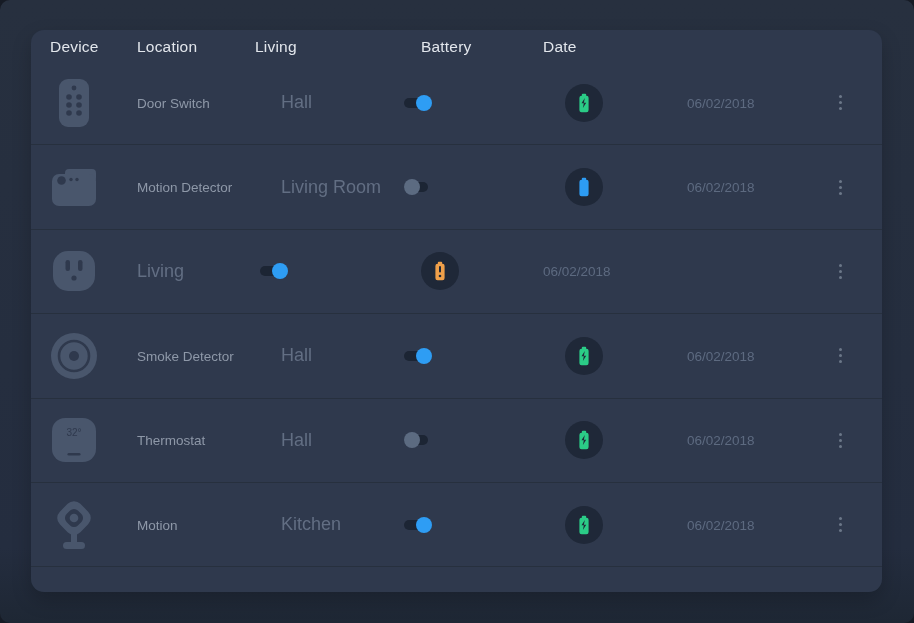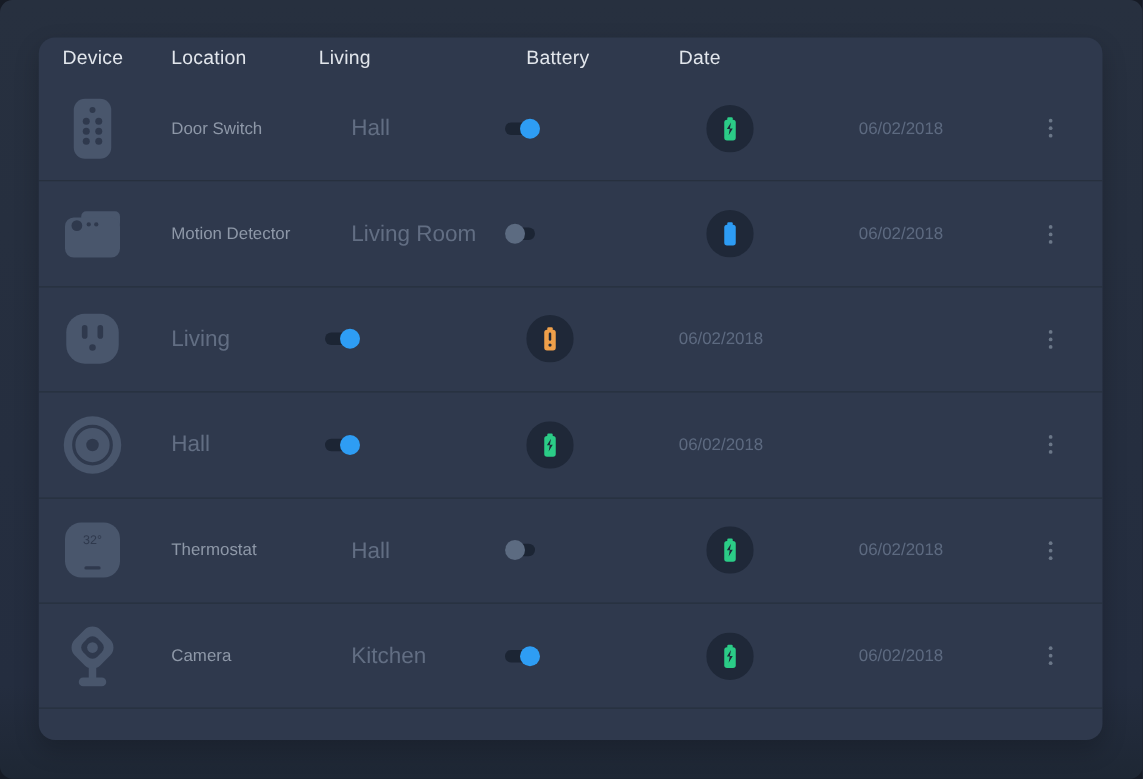--- a/index.html
+++ b/index.html
@@ -192,20 +192,23 @@
         <div class="trow">
     <div class="col-device">
       <span class="devicon">
               <svg width="48" height="48" viewBox="0 0 48 48">
      <circle cx="24" cy="24" r="23" fill="#49566c"></circle>
      <circle cx="24" cy="24" r="15" fill="none" stroke="#2f394d" stroke-width="2.6"></circle>
      <circle cx="24" cy="24" r="5" fill="#2f394d"></circle>
    </svg>
             </span>
     </div>
+    <div class="col-name">
+      <span class="name-text">Smoke Detector</span>
+    </div>
     <div class="col-location">
       <span class="loc-text">Hall</span>
     </div>
     <div class="col-status">
       <span class="toggle on">
         <span class="track"></span>
         <span class="knob"></span>
       </span>
     </div>
     <div class="col-battery">
@@ -276,21 +279,21 @@
        <rect x="9.5" y="5.5" width="29" height="29" rx="9" fill="#49566c"></rect>
        <rect x="16" y="12" width="16" height="16" rx="5.5" fill="#2f394d"></rect>
      </g>
      <circle cx="24" cy="20" r="4.3" fill="#49566c"></circle>
      <rect x="21" y="36" width="6" height="9" fill="#49566c"></rect>
      <rect x="13" y="44" width="22" height="7" rx="3.5" fill="#49566c"></rect>
    </svg>
             </span>
     </div>
     <div class="col-name">
-      <span class="name-text">Camera</span>
+      <span class="name-text">Motion</span>
     </div>
     <div class="col-location">
       <span class="loc-text">Kitchen</span>
     </div>
     <div class="col-status">
       <span class="toggle on">
         <span class="track"></span>
         <span class="knob"></span>
       </span>
     </div>

